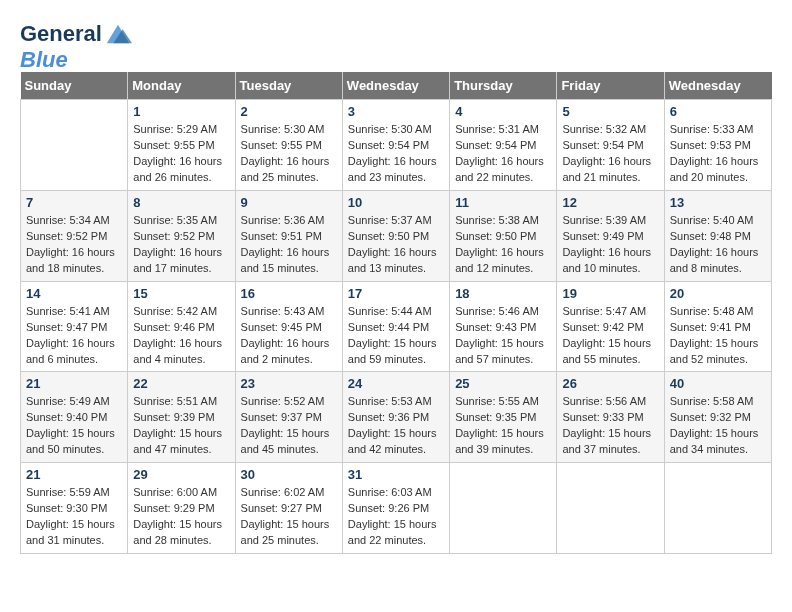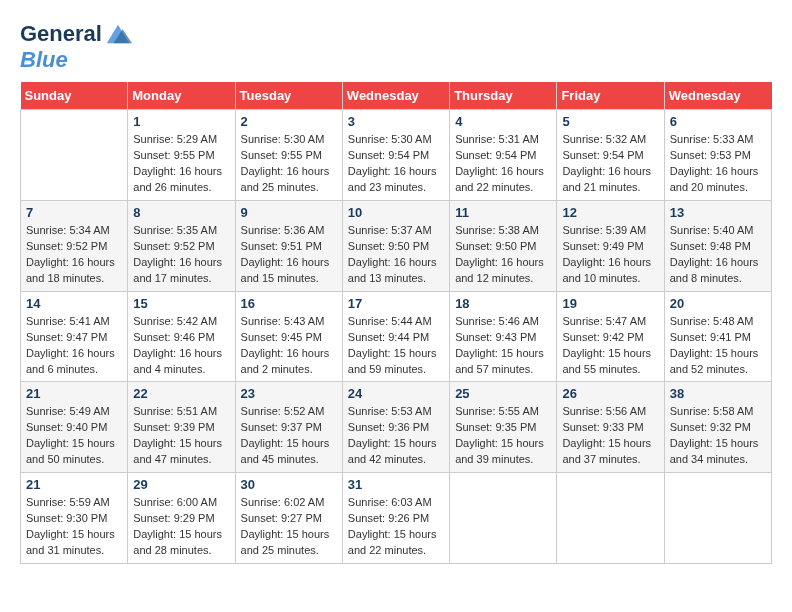--- a/index.html
+++ b/index.html
@@ -7,21 +7,20 @@
       font-family: Arial, sans-serif;
       background: #fff;
       width: 792px;
       min-height: 612px;
       padding: 20px;
     }
     .header {
       display: flex;
       justify-content: space-between;
       align-items: flex-start;
-      margin-bottom: 10px;
     }
     .logo {
       display: flex;
       align-items: center;
     }
     .logo-text {
       font-size: 22px;
       font-weight: bold;
       color: #1a3a5c;
       line-height: 1.1;
@@ -44,21 +43,21 @@
     .location {
       font-size: 16px;
       color: #333;
     }
     table {
       width: 100%;
       border-collapse: collapse;
       font-size: 11px;
     }
     th {
-      background: #ef4444;
+      background: #737373;
       color: #fff;
       padding: 6px 4px;
       text-align: left;
       font-size: 13px;
       font-weight: bold;
     }
     td {
       border: 1px solid #ccc;
       vertical-align: top;
       padding: 4px 5px;
@@ -231,21 +230,21 @@
         </td>
         <td>
           <span class="day-num">25</span>
           <div class="day-info">Sunrise: 5:55 AM<br>Sunset: 9:35 PM<br>Daylight: 15 hours and 39 minutes.</div>
         </td>
         <td>
           <span class="day-num">26</span>
           <div class="day-info">Sunrise: 5:56 AM<br>Sunset: 9:33 PM<br>Daylight: 15 hours and 37 minutes.</div>
         </td>
         <td>
-          <span class="day-num">38</span>
+          <span class="day-num">40</span>
           <div class="day-info">Sunrise: 5:58 AM<br>Sunset: 9:32 PM<br>Daylight: 15 hours and 34 minutes.</div>
         </td>
       </tr>
       <tr>
         <td>
           <span class="day-num">21</span>
           <div class="day-info">Sunrise: 5:59 AM<br>Sunset: 9:30 PM<br>Daylight: 15 hours and 31 minutes.</div>
         </td>
         <td>
           <span class="day-num">29</span>

